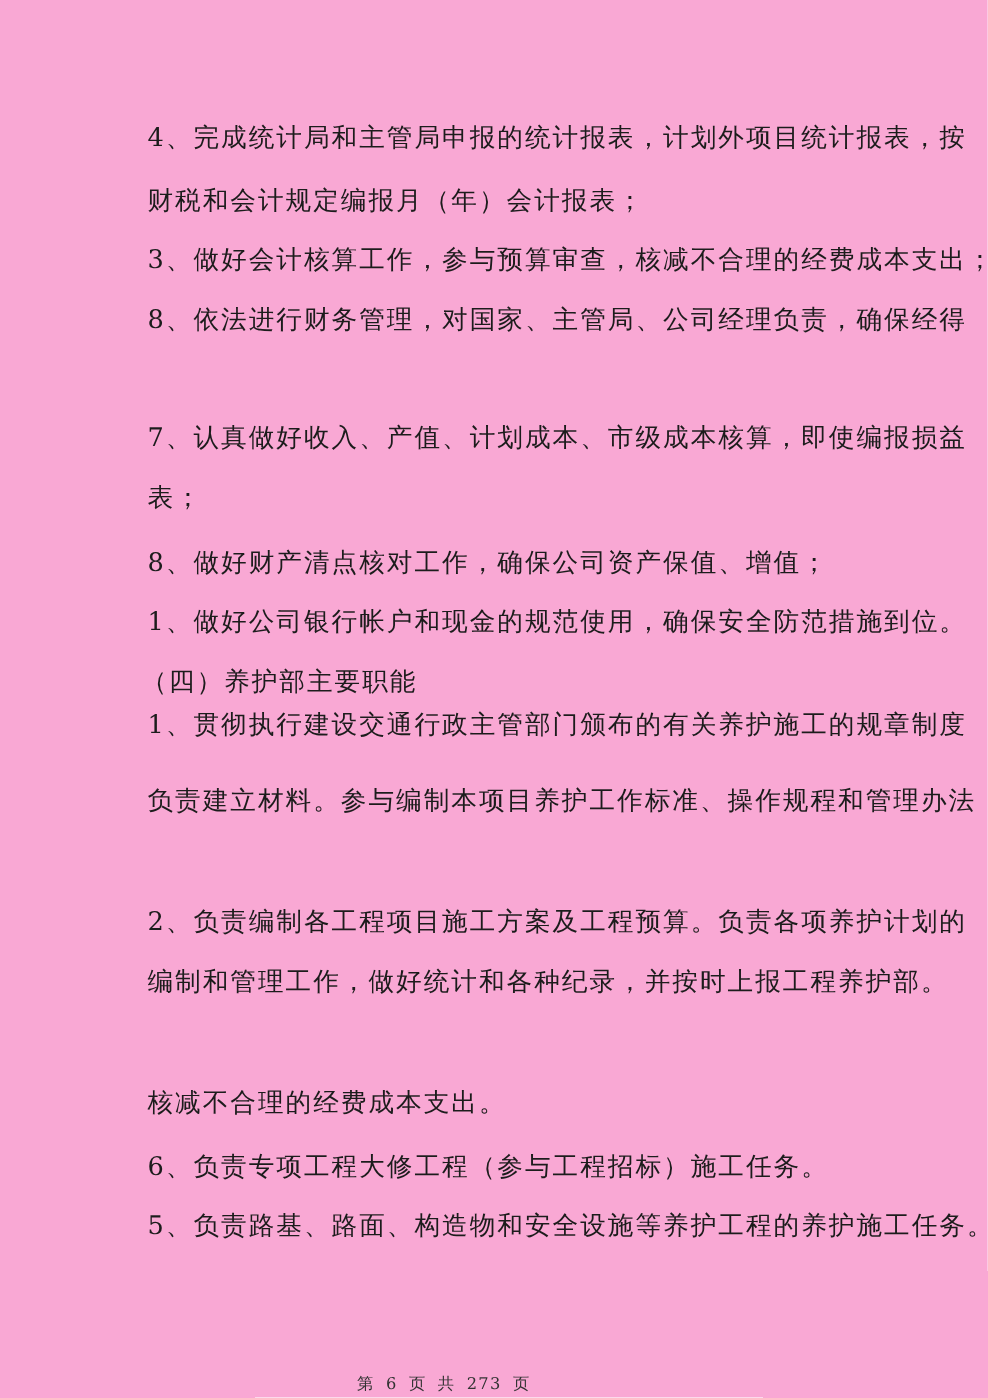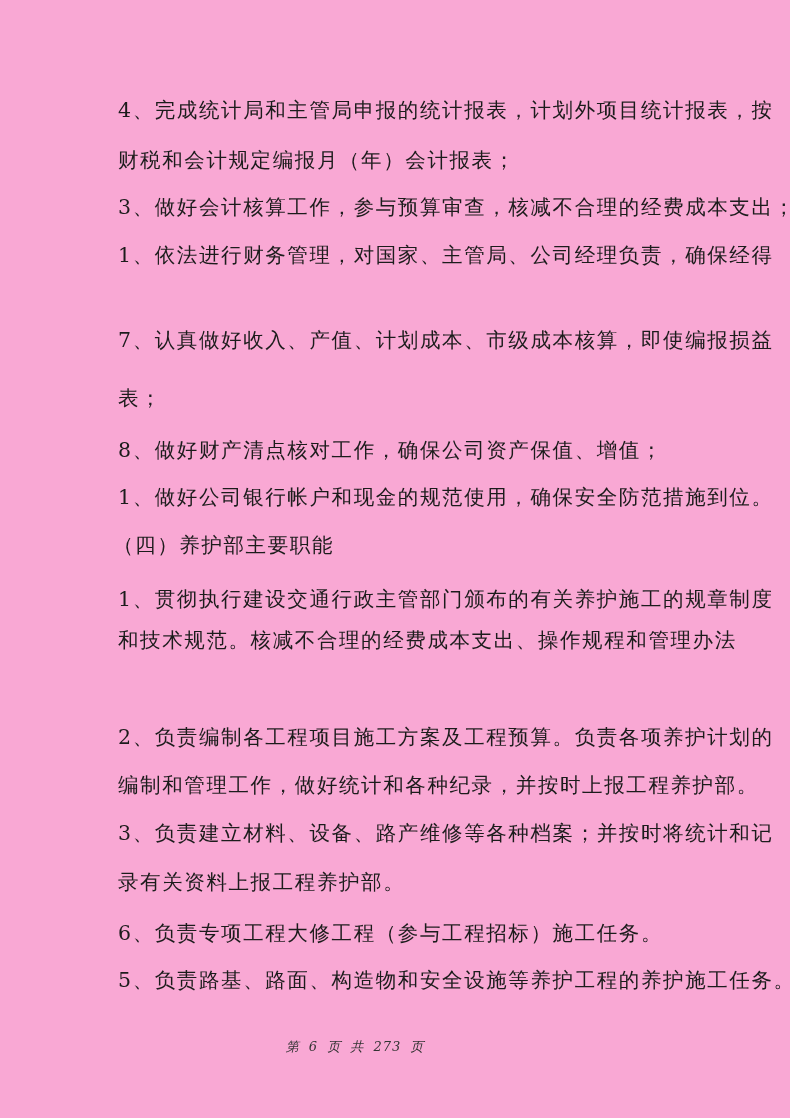--- a/index.html
+++ b/index.html
@@ -34,45 +34,43 @@
       white-space: nowrap;
       color: #1c1c1c;
     }
     .line.heading {
       left: 113px;
     }
     .footer {
       position: absolute;
       left: 0;
       width: 710px;
-      top: 1038px;
+      top: 1098px;
       text-align: center;
       font-size: 13px;
       letter-spacing: 1px;
       color: #333333;
       word-spacing: 4px;
-      font-style: italic;
     }
   </style>
 </head>
 <body>
 
 <div class="page">
   <div class="line" style="top:95px">4、完成统计局和主管局申报的统计报表，计划外项目统计报表，按</div>
   <div class="line" style="top:145px">财税和会计规定编报月（年）会计报表；</div>
   <div class="line" style="top:192px">3、做好会计核算工作，参与预算审查，核减不合理的经费成本支出；</div>
-  <div class="line" style="top:240px">1、依法进行财务管理，对国家、主管局、公司经理负责，确保经得</div>
-  <div class="line" style="top:325px">7、认真做好收入、产值、计划成本、市级成本核算，即使编报损益</div>
+  <div class="line" style="top:240px">8、依法进行财务管理，对国家、主管局、公司经理负责，确保经得</div>
+  <div class="line" style="top:335px">7、认真做好收入、产值、计划成本、市级成本核算，即使编报损益</div>
   <div class="line" style="top:383px">表；</div>
   <div class="line" style="top:435px">8、做好财产清点核对工作，确保公司资产保值、增值；</div>
   <div class="line" style="top:482px">1、做好公司银行帐户和现金的规范使用，确保安全防范措施到位。</div>
   <div class="line heading" style="top:530px">（四）养护部主要职能</div>
-  <div class="line" style="top:584px">1、贯彻执行建设交通行政主管部门颁布的有关养护施工的规章制度</div>
-  <div class="line" style="top:625px">和技术规范。核减不合理的经费成本支出、操作规程和管理办法</div>
+  <div class="line" style="top:564px">1、贯彻执行建设交通行政主管部门颁布的有关养护施工的规章制度</div>
+  <div class="line" style="top:625px">负责建立材料。参与编制本项目养护工作标准、操作规程和管理办法</div>
   <div class="line" style="top:722px">2、负责编制各工程项目施工方案及工程预算。负责各项养护计划的</div>
   <div class="line" style="top:770px">编制和管理工作，做好统计和各种纪录，并按时上报工程养护部。</div>
-  <div class="line" style="top:818px">3、负责建立材料、设备、路产维修等各种档案；并按时将统计和记</div>
-  <div class="line" style="top:867px">录有关资料上报工程养护部。</div>
+  <div class="line" style="top:867px">核减不合理的经费成本支出。</div>
   <div class="line" style="top:918px">6、负责专项工程大修工程（参与工程招标）施工任务。</div>
   <div class="line" style="top:965px">5、负责路基、路面、构造物和安全设施等养护工程的养护施工任务。</div>
 
   <div class="footer">第 6 页 共 273 页</div>
 </div>
 
 </body></html>

